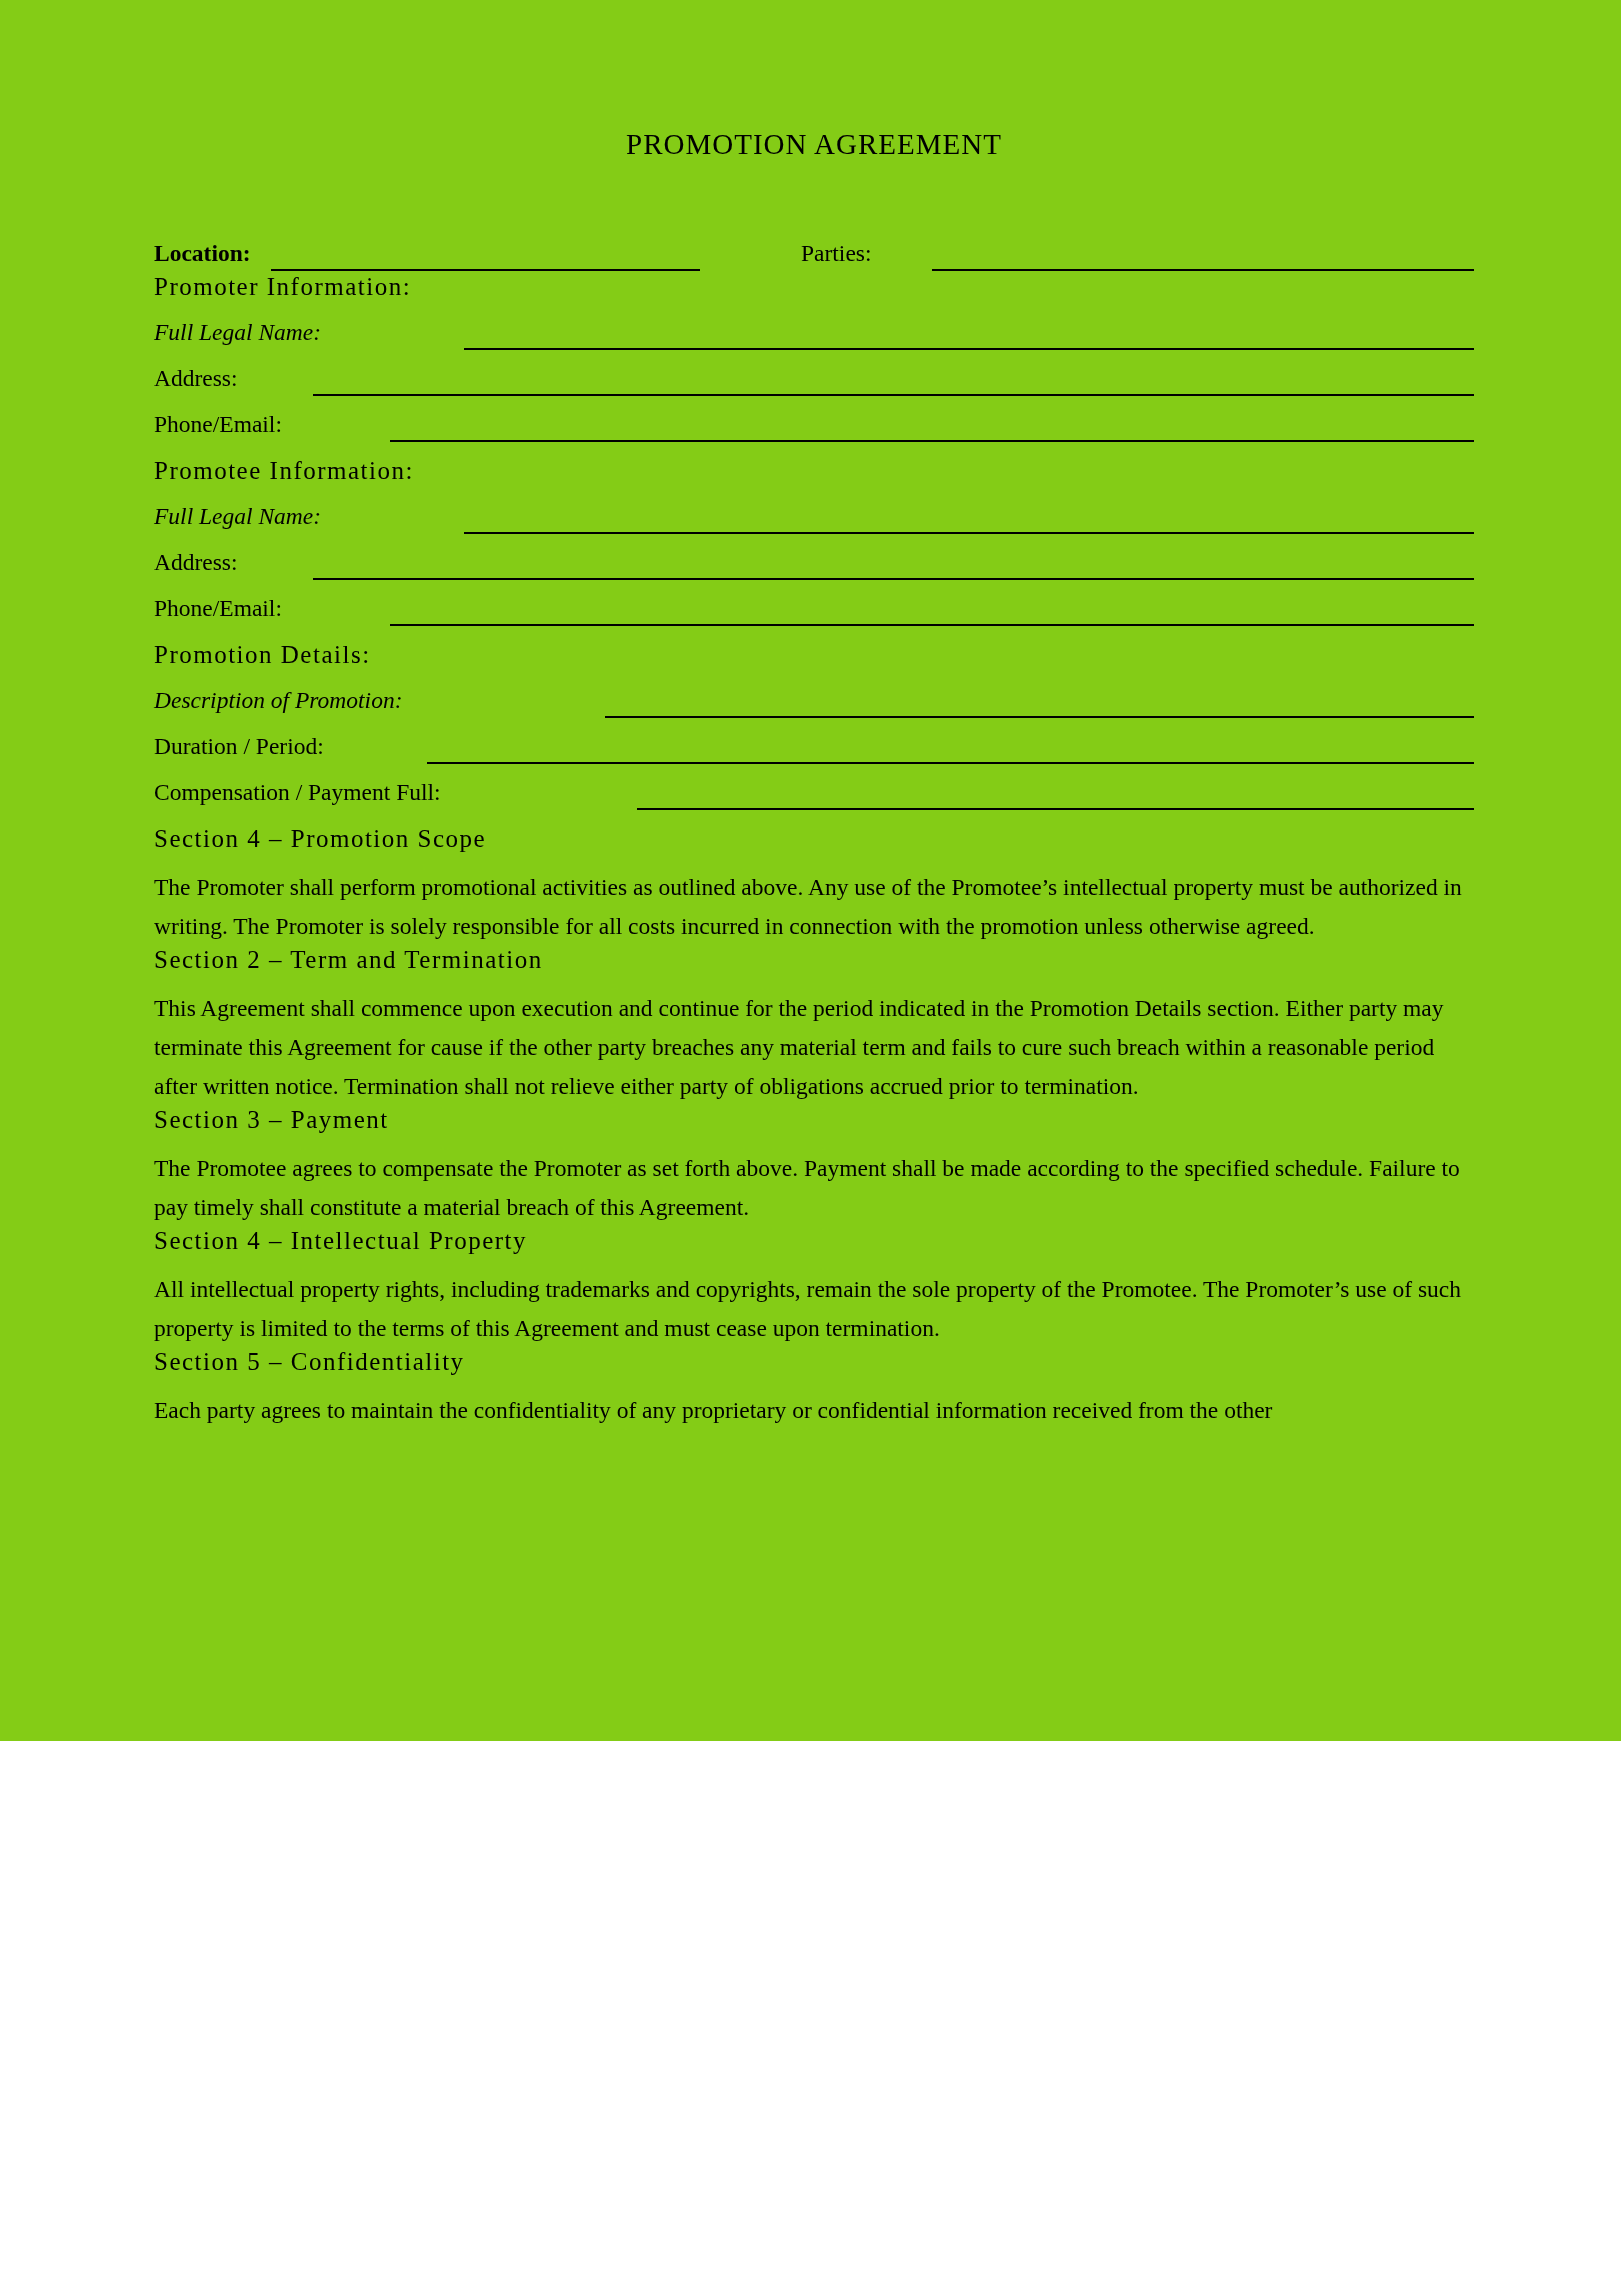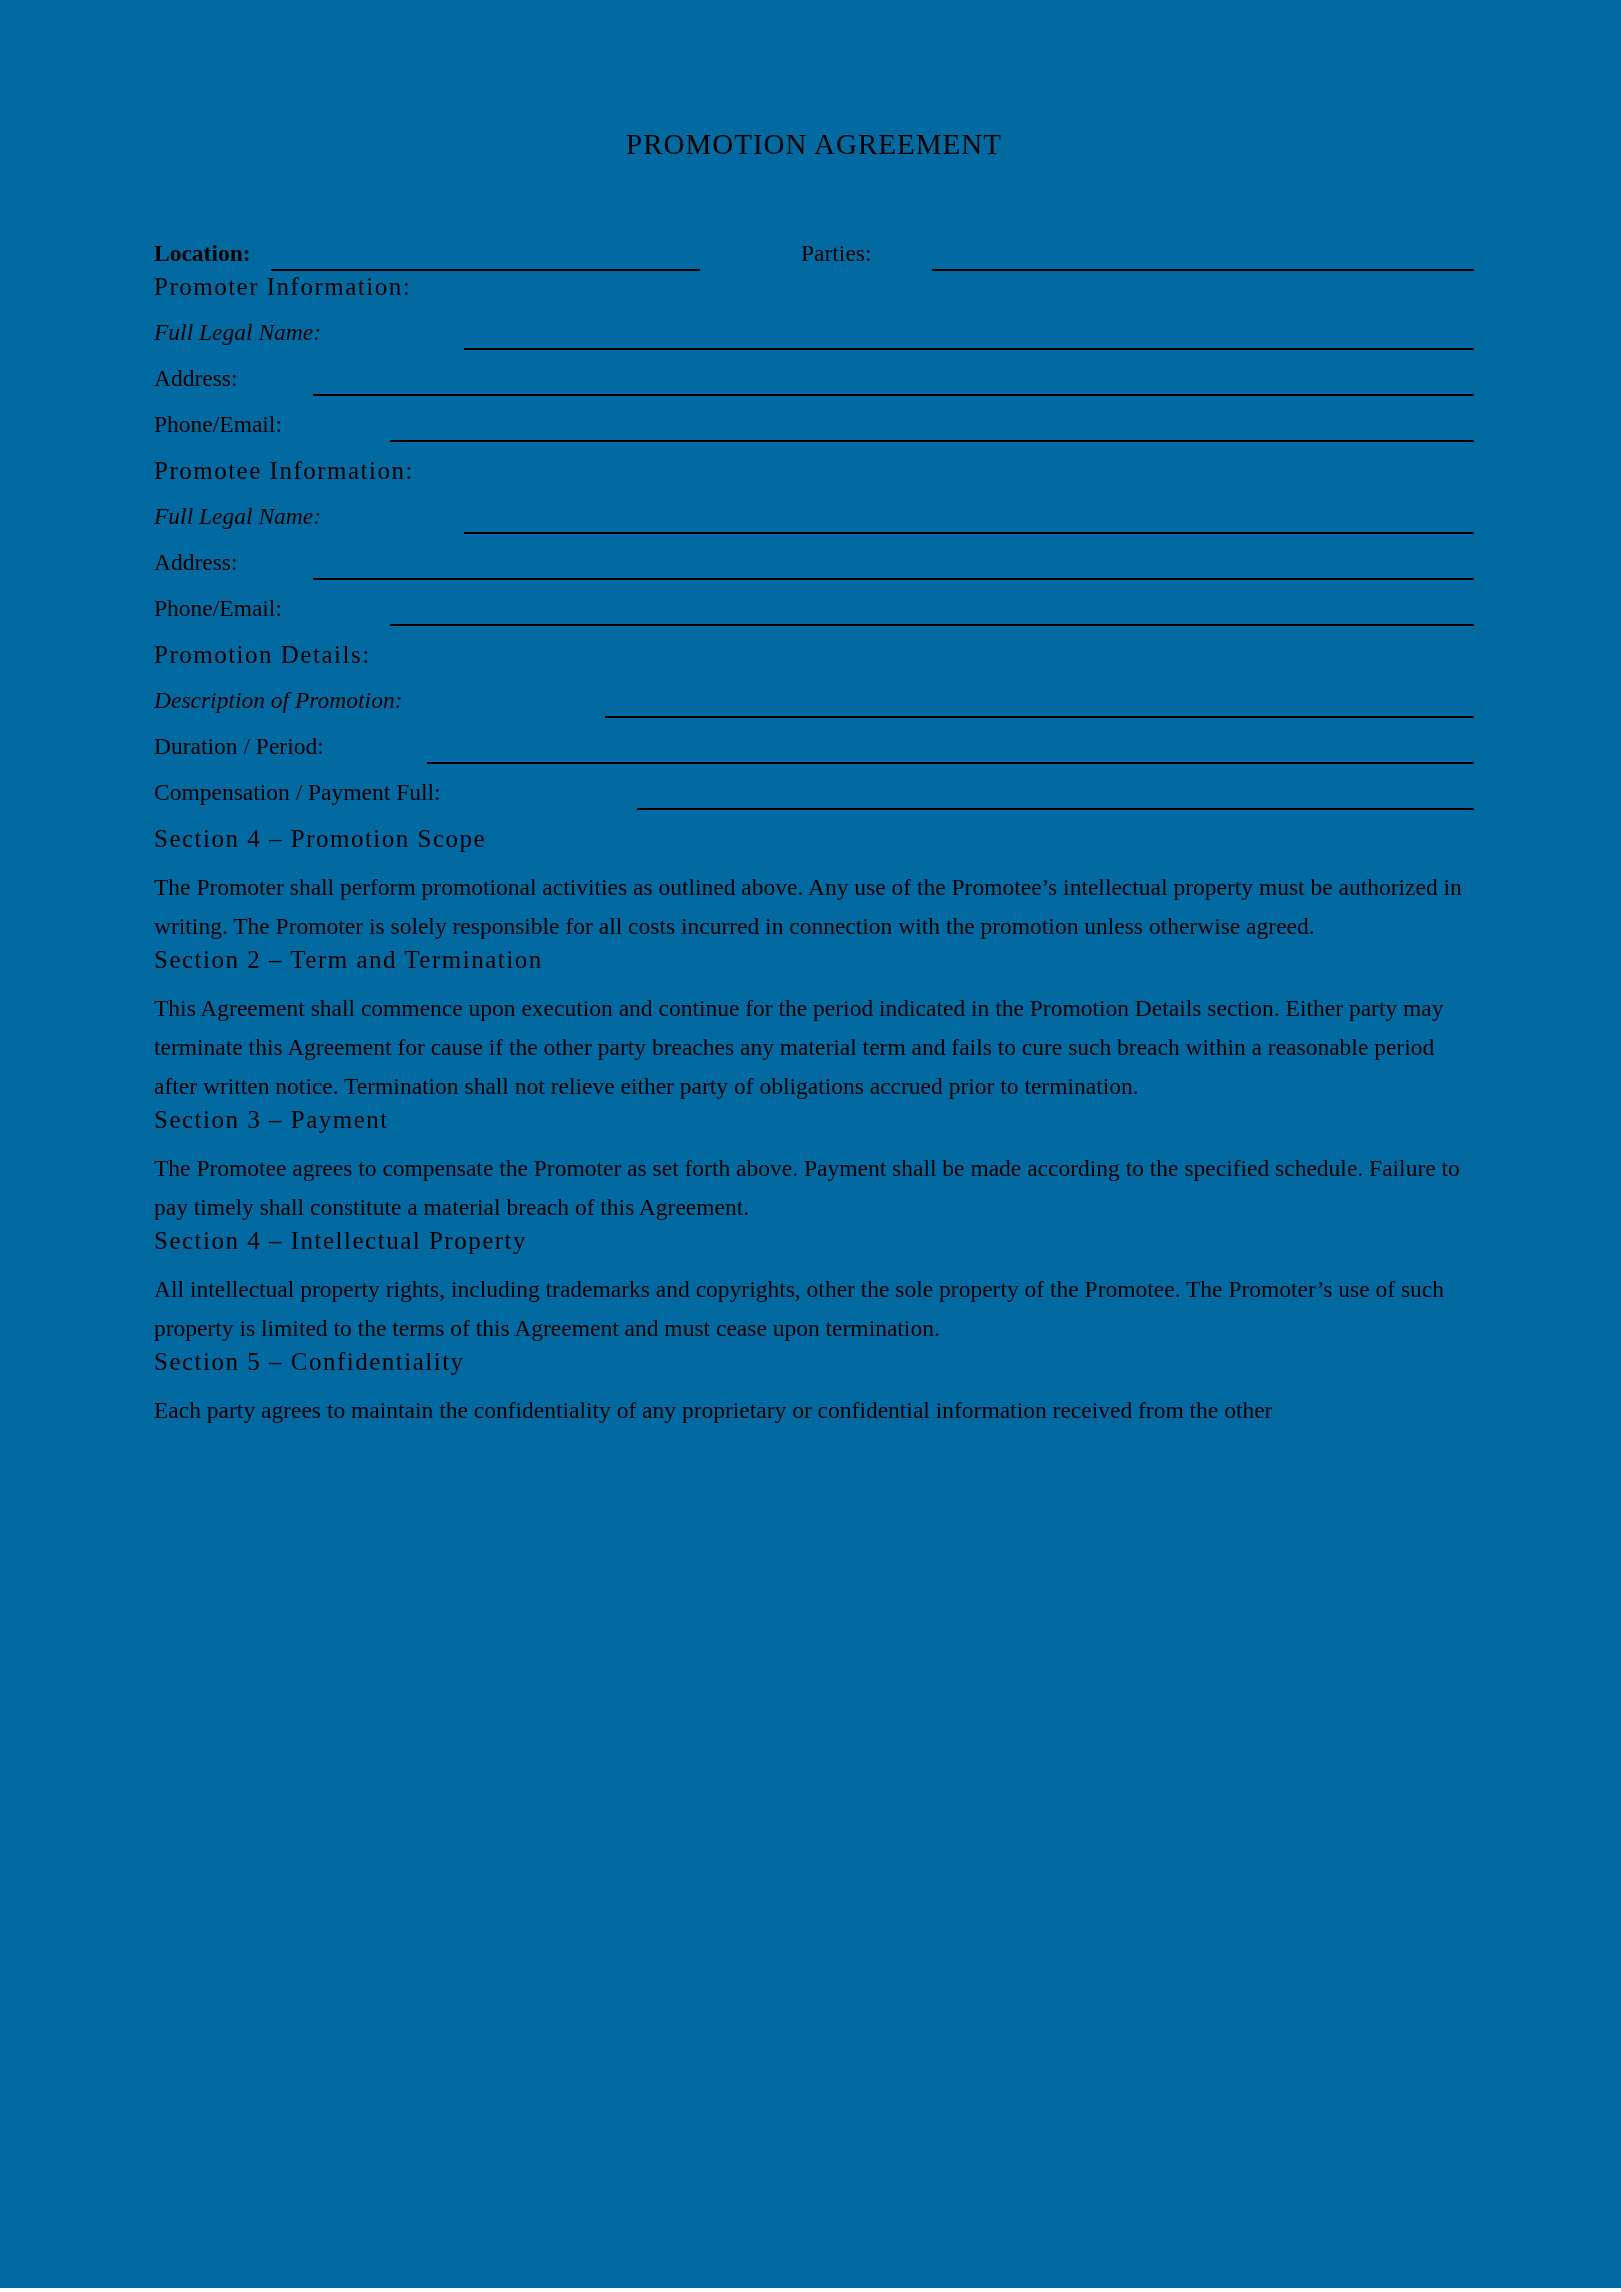--- a/index.html
+++ b/index.html
@@ -3,22 +3,22 @@
 <meta charset="utf-8">
 <style>
   html, body {
     margin: 0;
     padding: 0;
     background: #ffffff;
   }
   .page {
     position: relative;
     width: 1621px;
-    height: 2288px;
-    background: #0369a1;
+    height: 1741px;
+    background: #84cc16;
     color: #000000;
     font-family: "Liberation Serif", "DejaVu Serif", serif;
     overflow: hidden;
   }
   .content {
     position: absolute;
     left: 154px;
     right: 147px;
     top: 0;
   }
@@ -173,21 +173,21 @@
       <p class="para">This Agreement shall commence upon execution and continue for the period indicated in the Promotion Details section. Either party may terminate this Agreement for cause if the other party breaches any material term and fails to cure such breach within a reasonable period after written notice. Termination shall not relieve either party of obligations accrued prior to termination.</p>
     </section>
 
     <section>
       <h2 class="heading h-s">Section 3 – Payment</h2>
       <p class="para">The Promotee agrees to compensate the Promoter as set forth above. Payment shall be made according to the specified schedule. Failure to pay timely shall constitute a material breach of this Agreement.</p>
     </section>
 
     <section>
       <h2 class="heading h-s">Section 4 – Intellectual Property</h2>
-      <p class="para">All intellectual property rights, including trademarks and copyrights, other the sole property of the Promotee. The Promoter’s use of such property is limited to the terms of this Agreement and must cease upon termination.</p>
+      <p class="para">All intellectual property rights, including trademarks and copyrights, remain the sole property of the Promotee. The Promoter’s use of such property is limited to the terms of this Agreement and must cease upon termination.</p>
     </section>
 
     <section>
       <h2 class="heading h-s">Section 5 – Confidentiality</h2>
       <p class="para">Each party agrees to maintain the confidentiality of any proprietary or confidential information received from the other</p>
     </section>
 
   </div>
 </div>
 

